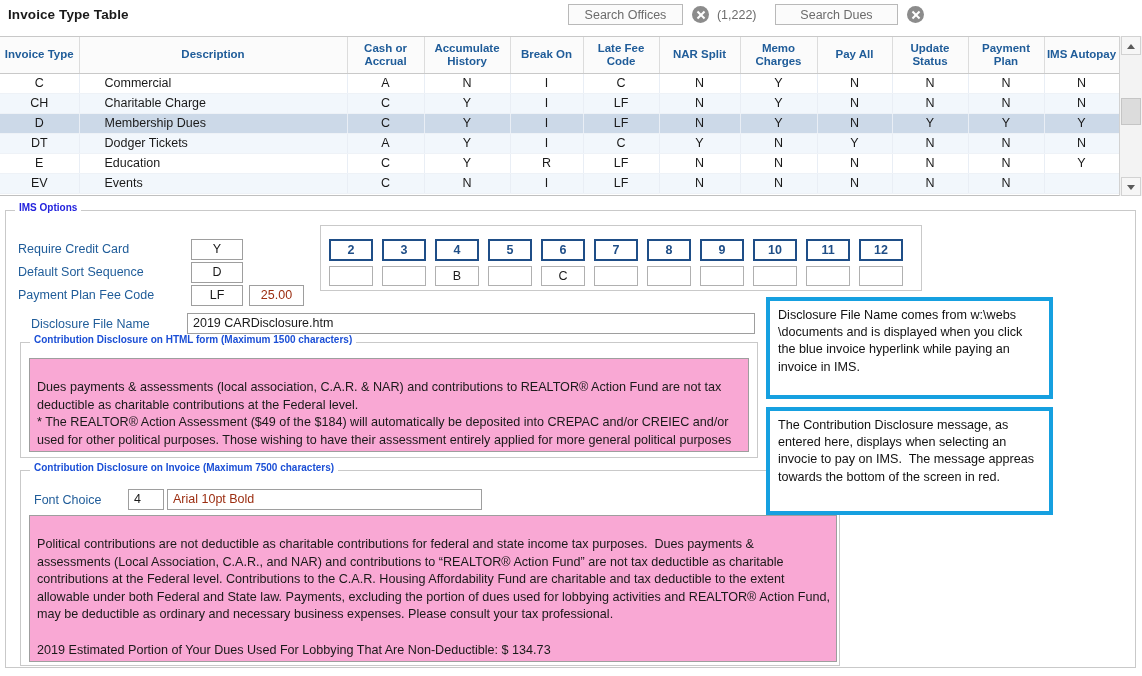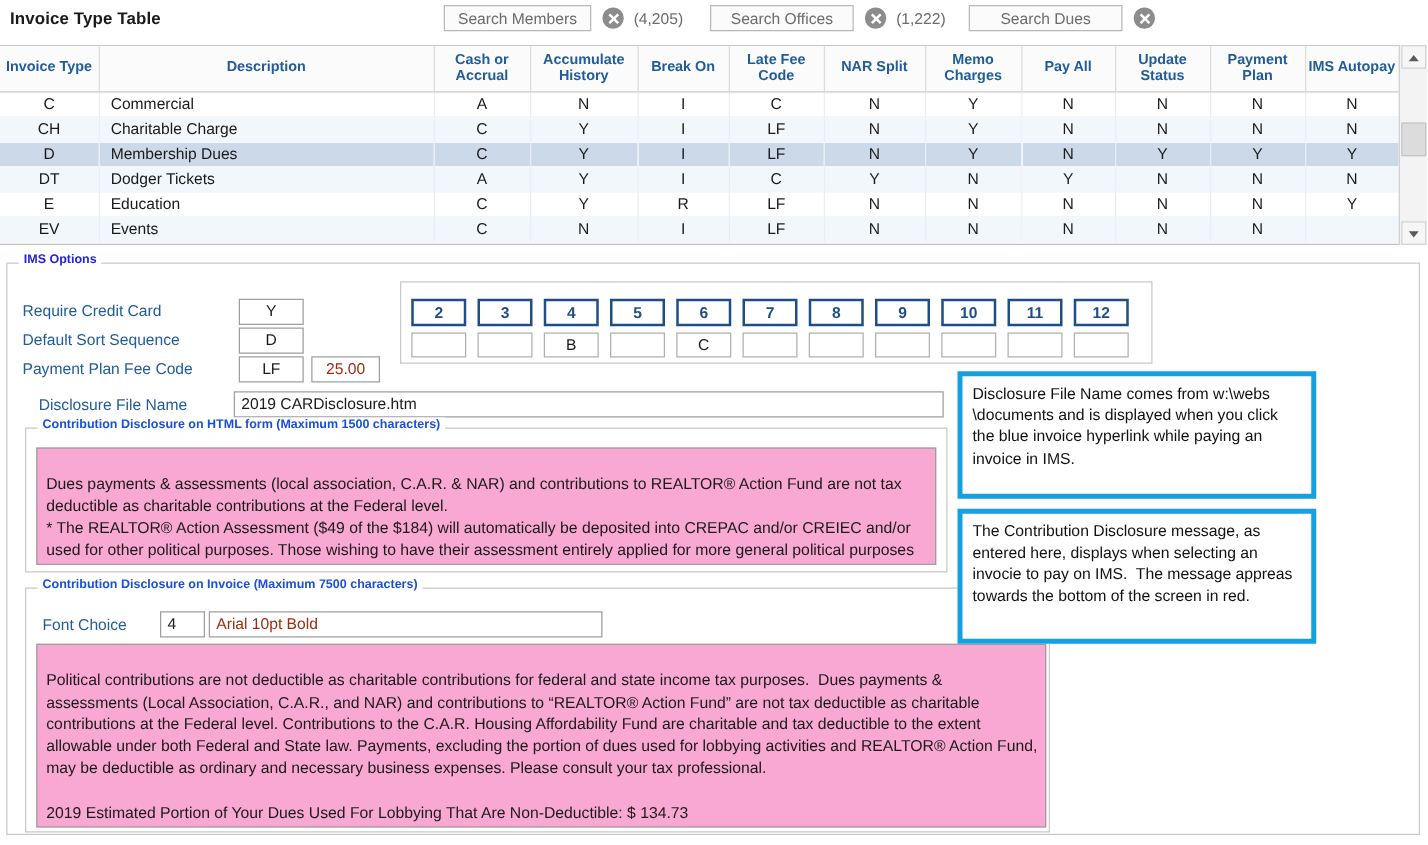--- a/index.html
+++ b/index.html
@@ -86,21 +86,21 @@
     height: 20px;
     border-right: 1px solid #e9eef5;
     border-bottom: 1px solid #eef2f7;
     text-align: center;
     color: #1a1a1a;
     font-size: 12.5px;
     padding: 0 3px;
     box-sizing: border-box;
     white-space: nowrap; overflow: hidden;
   }
-  table.grid td.desc { text-align: left; padding-left: 9px; }
+  table.grid td.desc { text-align: left; padding-left: 25px; }
   tr.alt td { background: #f2f7fc; }
   tr.sel td { background: #ccd9e8; }
   td.dim { color: #b0b0b0; }
 
   
   #vscroll {
     position: absolute; right: 0; top: 36px; width: 23px; height: 160px;
     background: #f3f3f3;
     border-left: 1px solid #d2d2d2;
     box-sizing: border-box;
@@ -212,25 +212,20 @@
   }
 </style>
 </head>
 <body>
 
 <div id="page">
 
   <div id="topbar">
     <div id="page-title">Invoice Type Table</div>
 
-    <div class="search-group" style="left:355px;">
-      <span class="search-box" style="width:118px;">Search Members</span>
-      <span class="clear-icon"></span>
-      <span class="count-label">(4,205)</span>
-    </div>
 
     <div class="search-group" style="left:568px;">
       <span class="search-box" style="width:115px;">Search Offices</span>
       <span class="clear-icon"></span>
       <span class="count-label">(1,222)</span>
     </div>
 
     <div class="search-group" style="left:775px;">
       <span class="search-box" style="width:123px;">Search Dues</span>
       <span class="clear-icon"></span>

